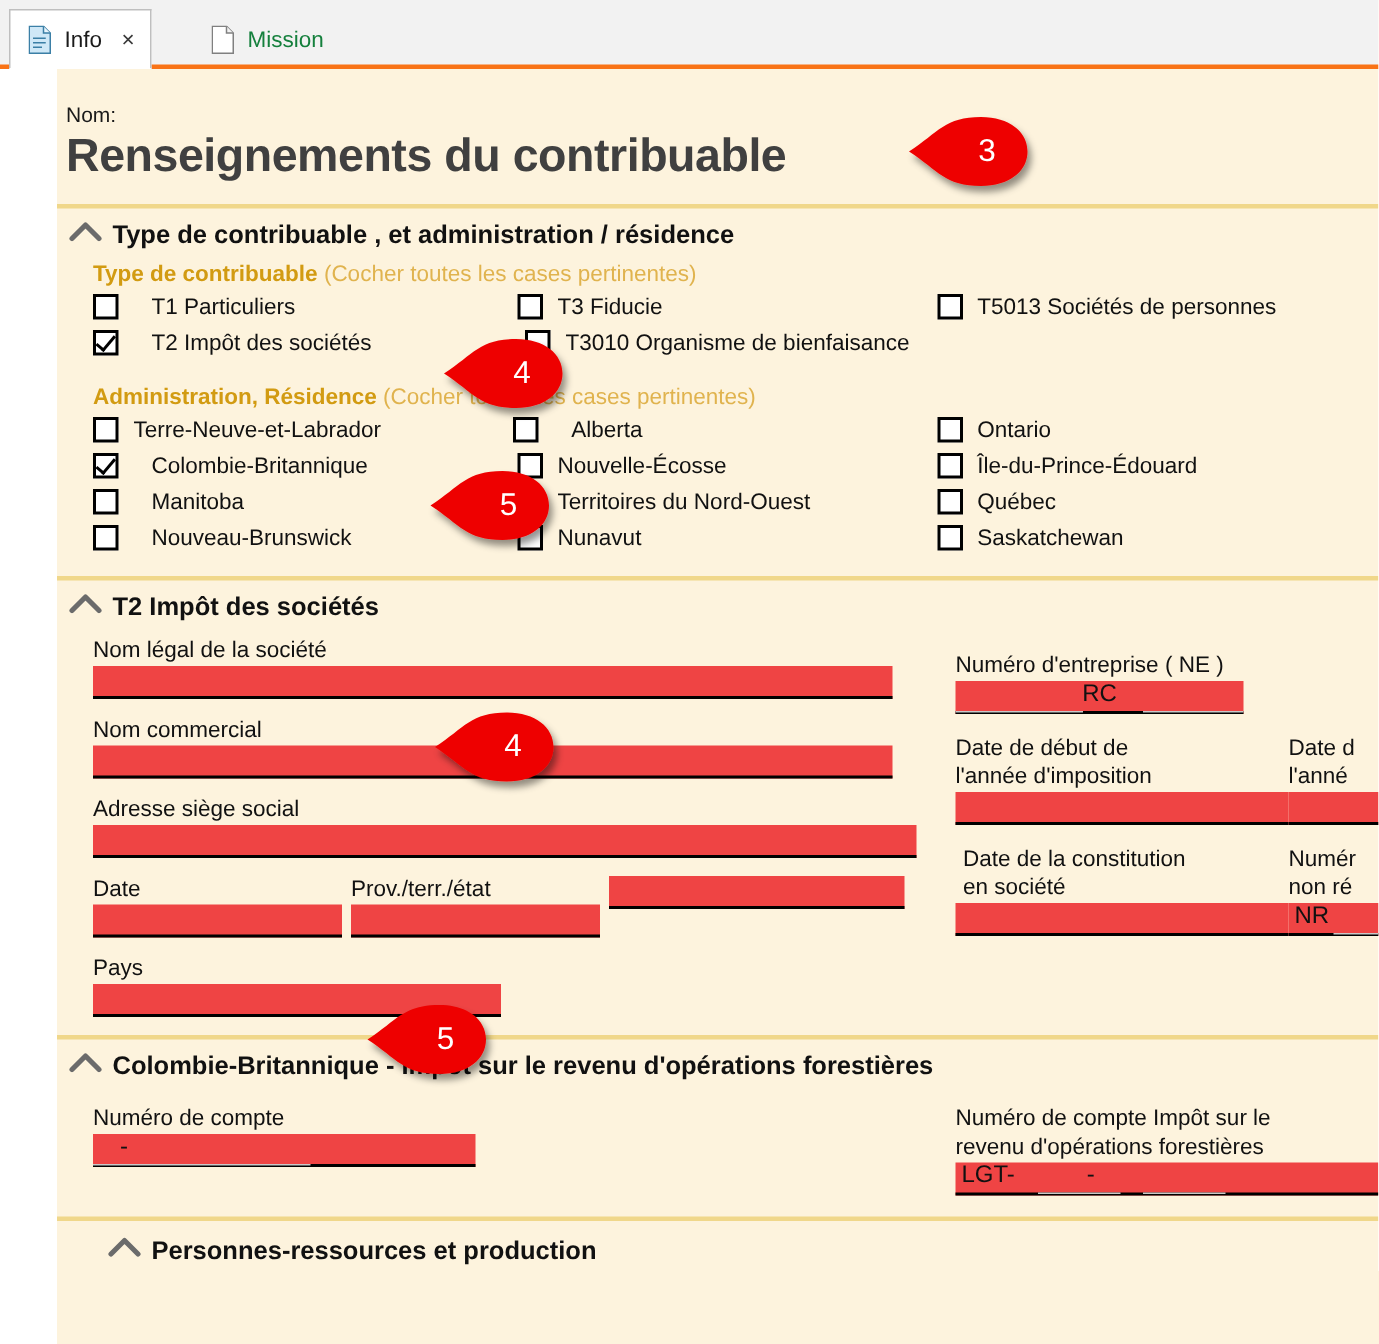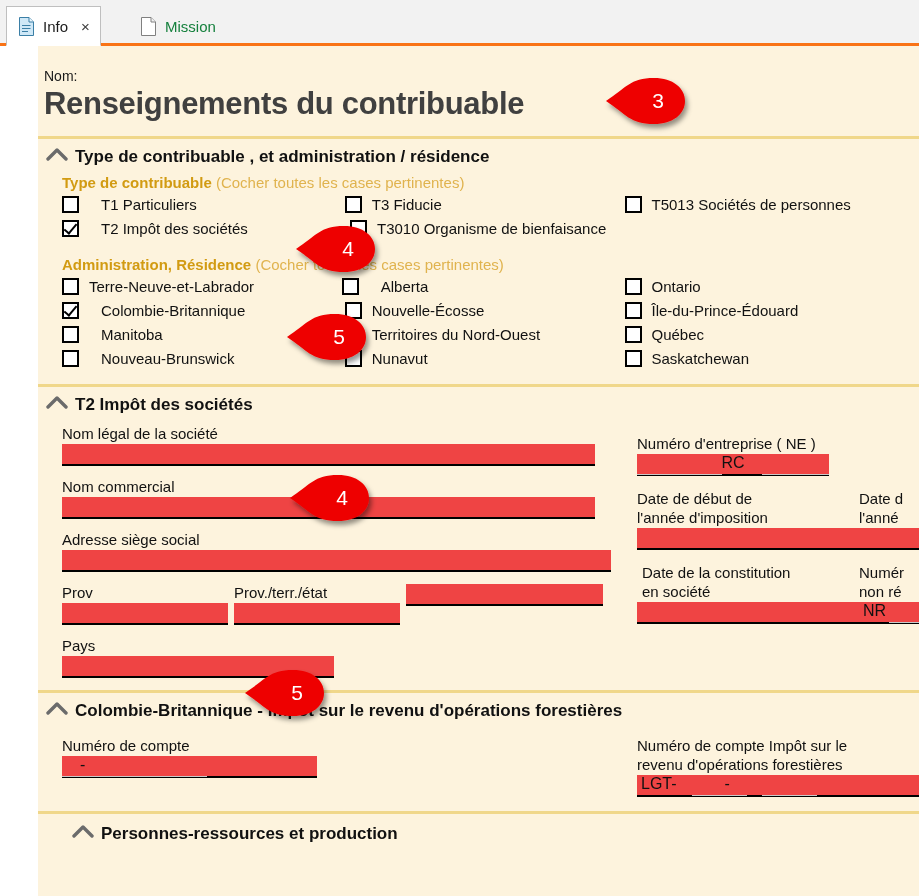--- a/index.html
+++ b/index.html
@@ -412,21 +412,21 @@
           <div class="finput" style="width:533px;"></div>
         </div>
 
         <div class="fieldwrap" style="margin-top:12px;">
           <div class="flabel">Adresse siège social</div>
           <div class="finput" style="width:549px;"></div>
         </div>
 
         <div class="row3" style="margin-top:12px;">
           <div class="fieldwrap" style="width:172px;">
-            <div class="flabel">Prov</div>
+            <div class="flabel">Date</div>
             <div class="finput" style="width:166px;"></div>
           </div>
           <div class="fieldwrap" style="width:172px;">
             <div class="flabel">Prov./terr./état</div>
             <div class="finput" style="width:166px;"></div>
           </div>
           <div class="fieldwrap" style="width:200px;">
             <div class="finput" style="width:197px;"></div>
           </div>
         </div>

